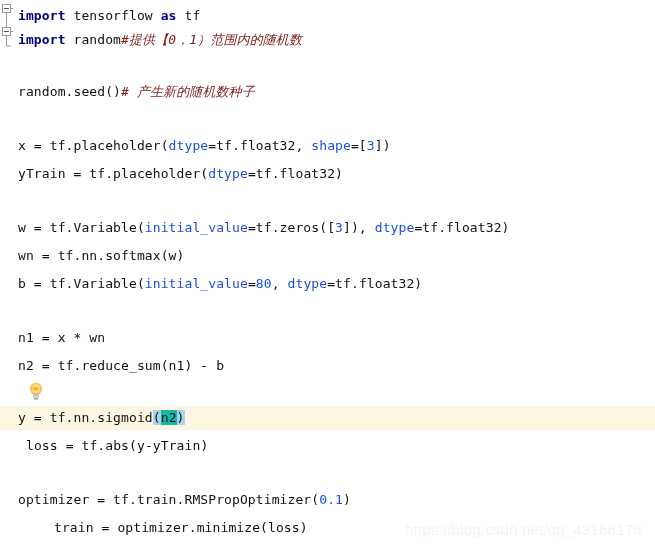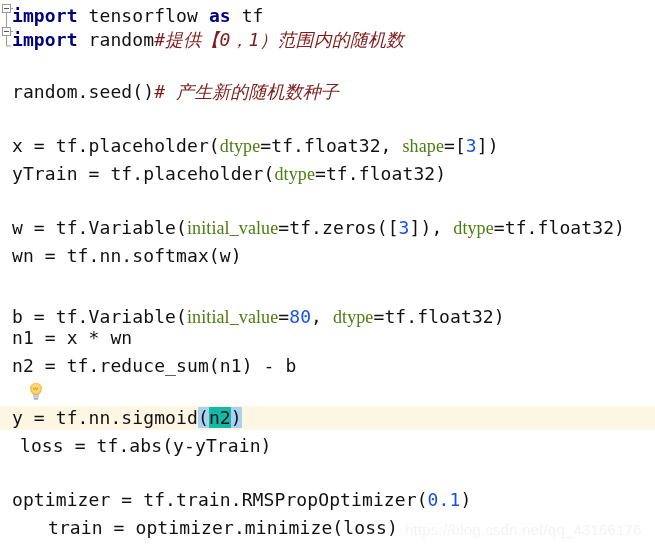--- a/index.html
+++ b/index.html
@@ -37,39 +37,39 @@
   
   .code-surface {
     position: absolute;
     left: 0;
     top: 0;
     width: 655px;
     height: 553px;
   }
   .line {
     position: absolute;
-    left: 12px;
+    left: 18px;
     height: 24px;
     line-height: 24px;
     white-space: pre;
-    font-size: 18px;
+    font-size: 13px;
     letter-spacing: 0.1px;
     color: #111111;
   }
   .line-bg {
     position: absolute;
     left: 0;
     width: 655px;
     height: 24px;
     background: #fdf6e3;
   }
 
   
   .kw      { color: #000080; font-weight: bold; }
-  .named   { color: #4d7c0f; font-family: Liberation Serif, serif; }
+  .named   { color: #1d4ed8; }
   .num     { color: #1750eb; }
   .comment { color: #7f1d1d; font-style: italic; }
   .plain   { color: #111111; }
 
   .brace-hl {
     background: #a8d2f0;
   }
   .inner-hl {
     background: #14b8a6;
   }
@@ -119,21 +119,21 @@
       <div class="line" style="top: 4px;"><span class="kw">import</span><span class="plain"> tensorflow </span><span class="kw">as</span><span class="plain"> tf</span></div>
       <div class="line" style="top: 28px;"><span class="kw">import</span><span class="plain"> random</span><span class="comment">#提供【0，1）范围内的随机数</span></div>
       <div class="line" style="top: 52px;"></div>
       <div class="line" style="top: 80px;"><span class="plain">random.seed()</span><span class="comment"># 产生新的随机数种子</span></div>
       <div class="line" style="top: 108px;"></div>
       <div class="line" style="top: 134px;"><span class="plain">x = tf.placeholder(</span><span class="named">dtype</span><span class="plain">=tf.float32, </span><span class="named">shape</span><span class="plain">=[</span><span class="num">3</span><span class="plain">])</span></div>
       <div class="line" style="top: 162px;"><span class="plain">yTrain = tf.placeholder(</span><span class="named">dtype</span><span class="plain">=tf.float32)</span></div>
       <div class="line" style="top: 190px;"></div>
       <div class="line" style="top: 216px;"><span class="plain">w = tf.Variable(</span><span class="named">initial_value</span><span class="plain">=tf.zeros([</span><span class="num">3</span><span class="plain">]), </span><span class="named">dtype</span><span class="plain">=tf.float32)</span></div>
       <div class="line" style="top: 244px;"><span class="plain">wn = tf.nn.softmax(w)</span></div>
-      <div class="line" style="top: 272px; margin-top: 33px;"><span class="plain">b = tf.Variable(</span><span class="named">initial_value</span><span class="plain">=</span><span class="num">80</span><span class="plain">, </span><span class="named">dtype</span><span class="plain">=tf.float32)</span></div>
+      <div class="line" style="top: 272px;"><span class="plain">b = tf.Variable(</span><span class="named">initial_value</span><span class="plain">=</span><span class="num">80</span><span class="plain">, </span><span class="named">dtype</span><span class="plain">=tf.float32)</span></div>
       <div class="line" style="top: 300px;"></div>
       <div class="line" style="top: 326px;"><span class="plain">n1 = x * wn</span></div>
       <div class="line" style="top: 354px;"><span class="plain">n2 = tf.reduce_sum(n1) - b</span></div>
       <div class="line" style="top: 382px;"></div>
       <div class="line-bg" style="top: 406px;"></div>
       <div class="line" style="top: 406px;"><span class="plain">y = tf.nn.sigmoid</span><span class="plain brace-hl">(</span><span class="plain inner-hl">n2</span><span class="plain brace-hl">)</span></div>
       <div class="line" style="top: 434px; margin-left: 8px;"><span class="plain">loss = tf.abs(y-yTrain)</span></div>
       <div class="line" style="top: 462px;"></div>
       <div class="line" style="top: 488px;"><span class="plain">optimizer = tf.train.RMSPropOptimizer(</span><span class="num">0.1</span><span class="plain">)</span></div>
       <div class="line" style="top: 516px; margin-left: 36px;"><span class="plain">train = optimizer.minimize(loss)</span></div>

